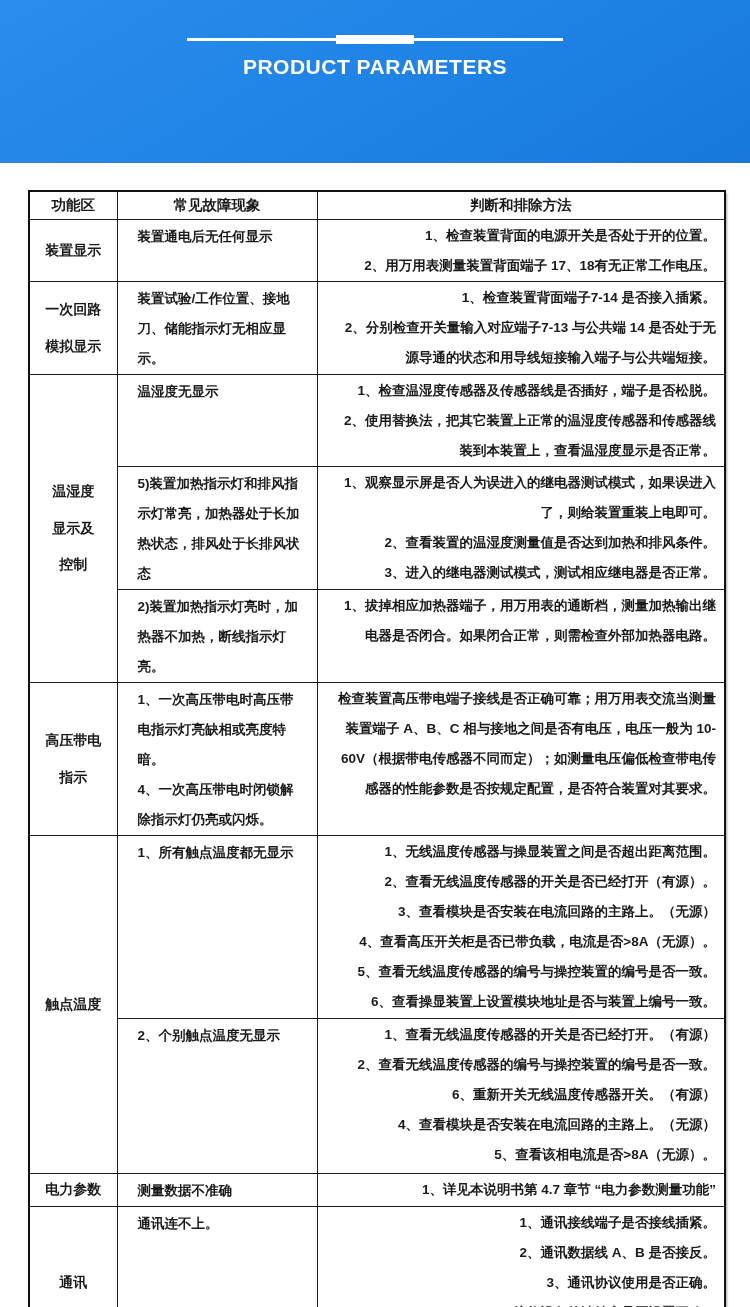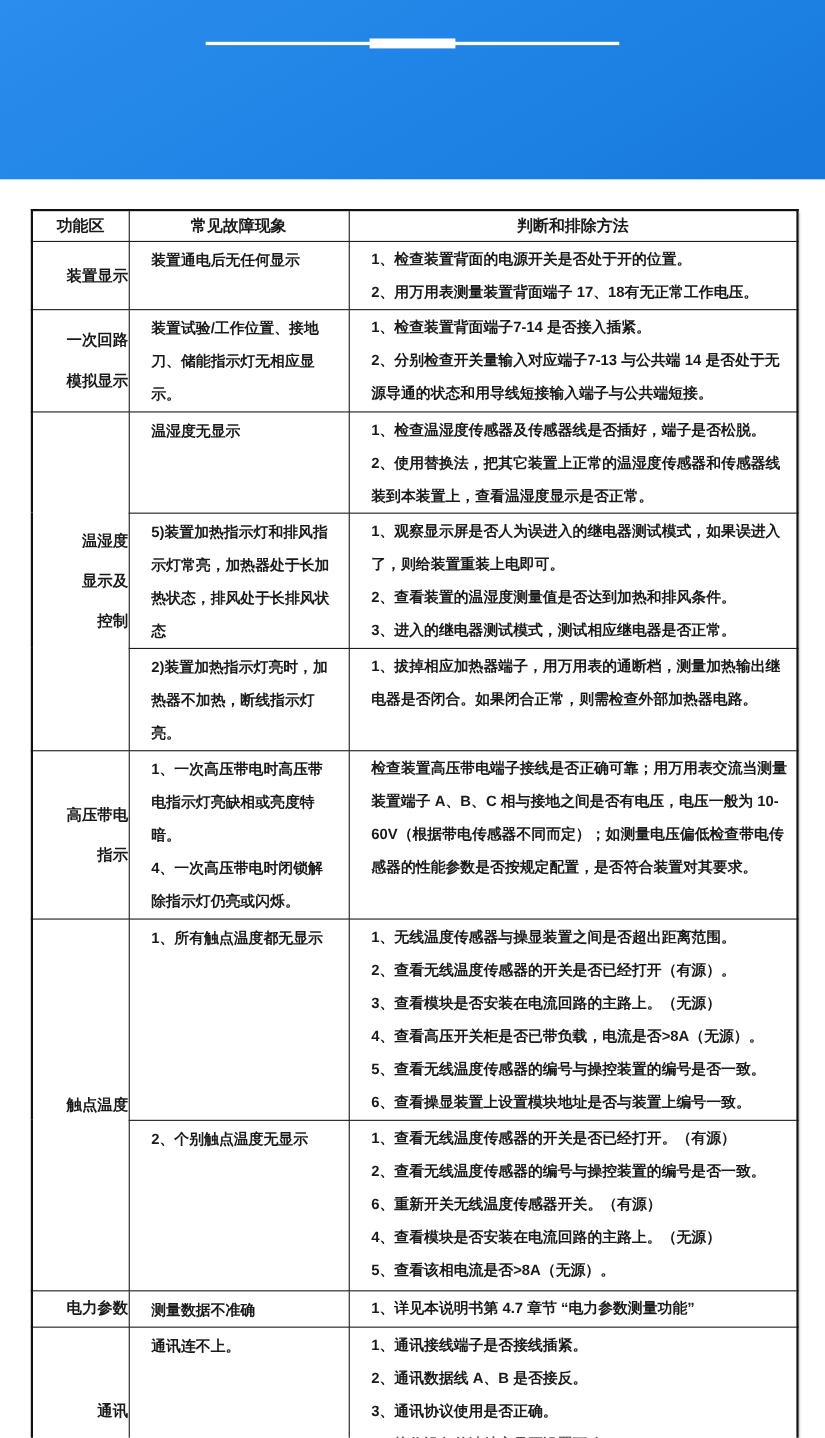--- a/index.html
+++ b/index.html
@@ -80,47 +80,49 @@
     font-weight: bold;
   }
   .fault-table th {
     height: 28px;
     font-size: 14.5px;
     text-align: center;
     vertical-align: middle;
     padding: 2px 0;
   }
   td.area {
-    text-align: right;
+    text-align: center;
     vertical-align: middle;
     font-size: 14px;
     line-height: 2.6;
     white-space: pre-line;
   }
   td.phen {
     vertical-align: top;
     font-size: 13.5px;
     line-height: 30px;
     padding: 2px 12px 0 8px;
   }
   td.meth {
     vertical-align: top;
     font-size: 13.5px;
     line-height: 30px;
     padding: 1px 8px 0 8px;
+    text-align: right;
   }
   .m-item { display: block; margin-left: 12px; }
 </style>
 </head>
 <body>
 
 <div class="banner">
   <div class="banner-divider">
     <span class="center-bar"></span>
   </div>
+  <div class="banner-subtitle">PRODUCT PARAMETERS</div>
 </div>
 
 <div class="table-wrap">
   <table class="fault-table">
     <colgroup>
         <col class="c-area">
         <col class="c-phen">
         <col class="c-meth">
       </colgroup>
 

